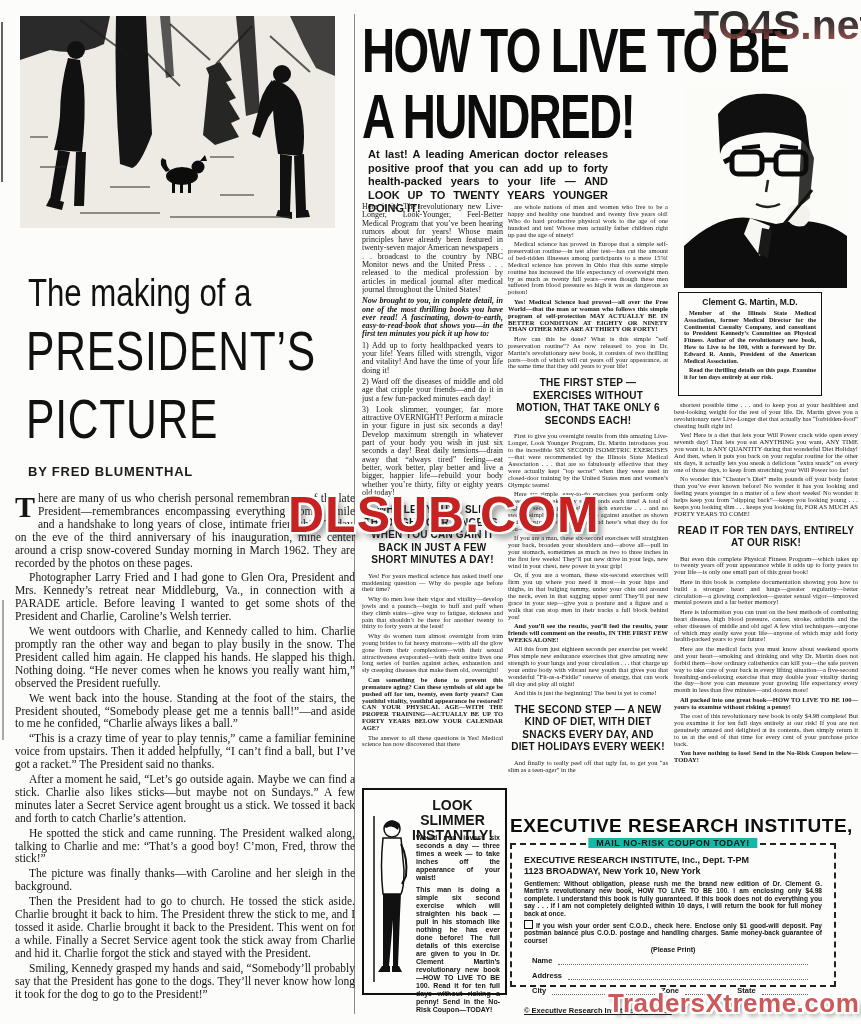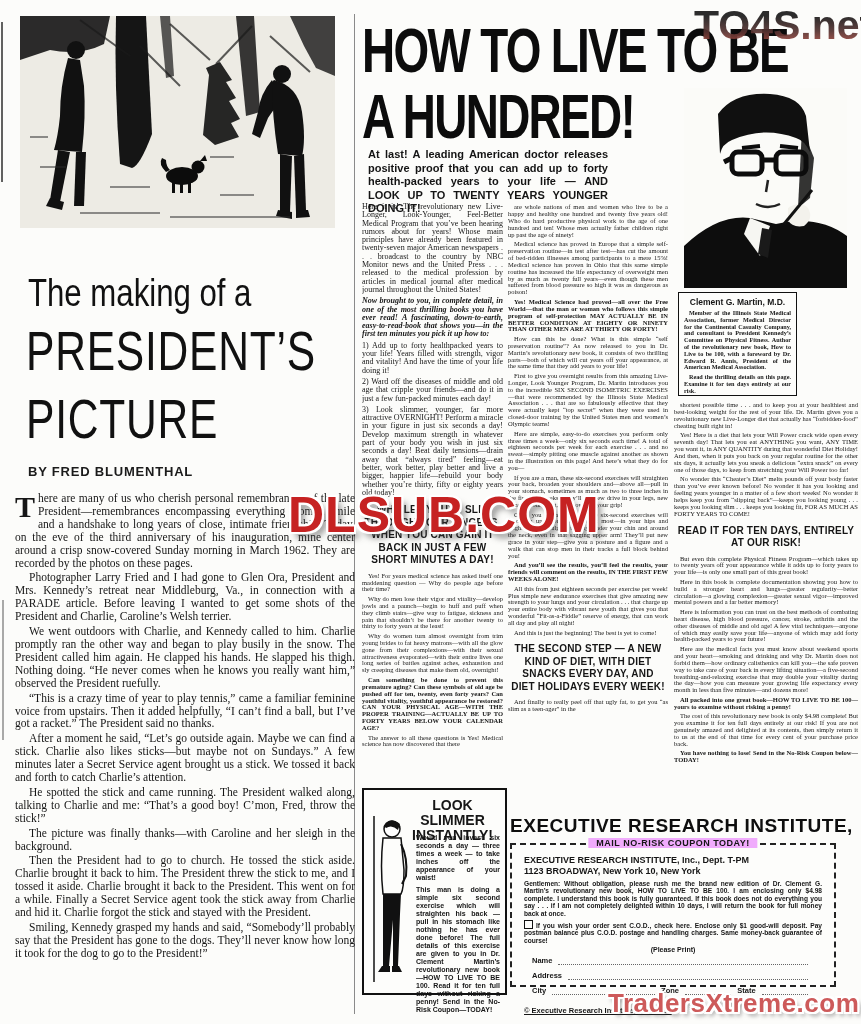--- a/index.html
+++ b/index.html
@@ -49,35 +49,35 @@
   .slimtitle{position:absolute;left:40px;top:8px;right:4px;font:bold 14px "Liberation Sans",sans-serif;
              text-align:center;line-height:15px;}
   .slimfig{position:absolute;left:4px;top:24px;width:44px;height:172px;}
   .slimtext{position:absolute;left:52px;top:44px;right:5px;font:bold 7px "Liberation Sans",sans-serif;
             line-height:8px;text-align:justify;}
   .slimtext p{margin:0 0 4px;}
   .col2{position:absolute;left:508px;top:204px;width:160px;height:614px;overflow:hidden;
         font-size:6.5px;line-height:6.9px;text-align:justify;}
   .col2 p{margin:0 0 2.5px;text-indent:6px;}
   .portrait{position:absolute;left:684px;top:88px;width:163px;height:200px;}
-  .biobox{position:absolute;left:678px;top:292px;width:119px;height:104px;border:1.5px solid #111;
+  .biobox{position:absolute;left:678px;top:292px;width:144px;height:104px;border:1.5px solid #111;
           background:#fdfdfb;padding:3px 5px;box-sizing:border-box;}
   .bioname{font:bold 8.5px "Liberation Sans",sans-serif;text-align:center;margin:1px 0 3px;}
   .biotext{font-size:6.2px;line-height:6.8px;font-weight:bold;text-align:justify;}
   .biotext p{margin:0 0 3px;text-indent:5px;}
   .col3{position:absolute;left:674px;top:402px;width:184px;height:412px;overflow:hidden;
         font-size:6.5px;line-height:6.9px;text-align:justify;}
   .col3 p{margin:0 0 2.5px;text-indent:6px;}
 
   
   .instname{position:absolute;left:505px;top:815px;width:353px;text-align:center;
             font:bold 19px "Liberation Sans",sans-serif;letter-spacing:.5px;color:#0e0e0e;}
   .coupon{position:absolute;left:510px;top:843px;width:326px;height:144px;border:2px dashed #222;
           background:#fdfdfb;box-sizing:border-box;padding:8px 12px 4px;}
-  .cbanner{position:absolute;top:-7px;left:50%;transform:translateX(-50%);background:#f0abfc;
+  .cbanner{position:absolute;top:-7px;left:50%;transform:translateX(-50%);background:#14b8a6;
            padding:0 8px;font:bold 9px "Liberation Sans",sans-serif;letter-spacing:.5px;white-space:nowrap;}
   .caddr1{font:bold 9px "Liberation Sans",sans-serif;margin:2px 0 1px;}
   .caddr2{font:bold 9px "Liberation Sans",sans-serif;margin:0 0 4px;}
   .cbody{font:bold 6.6px "Liberation Sans",sans-serif;line-height:7.4px;text-align:justify;margin:0 0 3px;}
   .ccod{font:bold 6.6px "Liberation Sans",sans-serif;line-height:7.4px;text-align:justify;margin:0 0 2px;}
   .cbox-ic{display:inline-block;width:7px;height:7px;border:1px solid #111;vertical-align:-1px;margin-right:3px;}
   .cprint{font:bold 7px "Liberation Sans",sans-serif;text-align:center;margin:1px 0 3px;}
   .crow{display:flex;align-items:center;font:bold 7.5px "Liberation Sans",sans-serif;margin:0 8px 6px;}
   .fline{flex:1;border-bottom:1px dotted #666;height:8px;margin:0 6px;}
   .fline.short{flex:.45;}
@@ -165,20 +165,21 @@
 
   <div class="t1">The making of a</div>
   <div class="t2">PRESIDENT’S</div>
   <div class="t3">PICTURE</div>
   <div class="byline">BY FRED BLUMENTHAL</div>
 
   <div class="article">
     <p class="first"><span class="dc">T</span><span>here are many of us who cherish personal remembrances of the late President—remembrances encompassing everything from a smile and a handshake to long years of close, intimate friendship. Today, on the eve of the third anniversary of his inauguration, mine center around a crisp snow-covered Sunday morning in March 1962. They are recorded by the photos on these pages.</span></p>
     <p>Photographer Larry Fried and I had gone to Glen Ora, President and Mrs. Kennedy’s retreat near Middleburg, Va., in connection with a PARADE article. Before leaving I wanted to get some shots of the President and Charlie, Caroline’s Welsh terrier.</p>
     <p>We went outdoors with Charlie, and Kennedy called to him. Charlie promptly ran the other way and began to play busily in the snow. The President called him again. He clapped his hands. He slapped his thigh. Nothing doing. “He never comes when he knows you really want him,” observed the President ruefully.</p>
+    <p>We went back into the house. Standing at the foot of the stairs, the President shouted, “Somebody please get me a tennis ball!”—and aside to me he confided, “Charlie always likes a ball.”</p>
     <p>“This is a crazy time of year to play tennis,” came a familiar feminine voice from upstairs. Then it added helpfully, “I can’t find a ball, but I’ve got a racket.” The President said no thanks.</p>
     <p>After a moment he said, “Let’s go outside again. Maybe we can find a stick. Charlie also likes sticks—but maybe not on Sundays.” A few minutes later a Secret Service agent brought us a stick. We tossed it back and forth to catch Charlie’s attention.</p>
     <p>He spotted the stick and came running. The President walked along, talking to Charlie and me: “That’s a good boy! C’mon, Fred, throw the stick!”</p>
     <p>The picture was finally thanks—with Caroline and her sleigh in the background.</p>
     <p>Then the President had to go to church. He tossed the stick aside. Charlie brought it back to him. The President threw the stick to me, and I tossed it aside. Charlie brought it back to the President. This went on for a while. Finally a Secret Service agent took the stick away from Charlie and hid it. Charlie forgot the stick and stayed with the President.</p>
     <p>Smiling, Kennedy grasped my hands and said, “Somebody’ll probably say that the President has gone to the dogs. They’ll never know how long it took for the dog to go to the President!”</p>
   </div>
 
   <div class="adh1">HOW TO LIVE TO BE</div>
   <div class="adh2">A HUNDRED!</div>
@@ -216,20 +217,21 @@
       <p>Would you invest six seconds a day — three times a week — to take inches off the appearance of your waist!</p>
       <p>This man is doing a simple six second exercise which will straighten his back — pull in his stomach like nothing he has ever done before! The full details of this exercise are given to you in Dr. Clement Martin’s revolutionary new book —HOW TO LIVE TO BE 100. Read it for ten full days without risking a penny! Send in the No-Risk Coupon—TODAY!</p>
     </div>
   </div>
 
   <div class="col2">
     <p>are whole nations of men and women who live to be a happy and healthy one hundred and twenty five years old! Who do hard productive physical work to the age of one hundred and ten! Whose men actually father children right up past the age of ninety!</p>
     <p>Medical science has proved in Europe that a simple self-preservation routine—in test after test—has cut the amount of bed-ridden illnesses among participants to a mere 15%! Medical science has proven in Ohio that this same simple routine has increased the life expectancy of overweight men by as much as twenty full years—even though these men suffered from blood pressure so high it was as dangerous as poison!</p>
     <p class="b">Yes! Medical Science had proved—all over the Free World—that the man or woman who follows this simple program of self-protection MAY ACTUALLY BE IN BETTER CONDITION AT EIGHTY OR NINETY THAN OTHER MEN ARE AT THIRTY OR FORTY!</p>
     <p>How can this be done? What is this simple “self preservation routine”? As now released to you in Dr. Martin’s revolutionary new book, it consists of two thrilling parts—both of which will cut years off your appearance, at the same time that they add years to your life!</p>
+    <div class="h">THE FIRST STEP — EXERCISES WITHOUT MOTION, THAT TAKE ONLY 6 SECONDS EACH!</div>
     <p>First to give you overnight results from this amazing Live-Longer, Look Younger Program, Dr. Martin introduces you to the incredible SIX SECOND ISOMETRIC EXERCISES—that were recommended by the Illinois State Medical Association . . . that are so fabulously effective that they were actually kept “top secret” when they were used in closed-door training by the United States men and women’s Olympic teams!</p>
     <p>Here are simple, easy-to-do exercises you perform only three times a week—only six seconds each time! A total of eighteen seconds per week for each exercise . . . and no sweat—simply pitting one muscle against another as shown in the illustration on this page! And here’s what they do for you—</p>
     <p>If you are a man, these six-second exercises will straighten your back, broaden your shoulders and—above all—pull in your stomach, sometimes as much as two to three inches in the first few weeks! They’ll put new drive in your legs, new wind in your chest, new power in your grip!</p>
     <p>Or, if you are a woman, these six-second exercises will firm you up where you need it most—in your hips and thighs, in that bulging tummy, under your chin and around the neck, even in that sagging upper arm! They’ll put new grace in your step—give you a posture and a figure and a walk that can stop men in their tracks a full block behind you!</p>
     <p class="b">And you’ll see the results, you’ll feel the results, your friends will comment on the results, IN THE FIRST FEW WEEKS ALONE!</p>
     <p>All this from just eighteen seconds per exercise per week! Plus simple new endurance exercises that give amazing new strength to your lungs and your circulation . . . that charge up your entire body with vibrant new youth that gives you that wonderful “Fit-as-a-Fiddle” reserve of energy, that can work all day and play all night!</p>
     <p>And this is just the beginning! The best is yet to come!</p>
     <div class="h">THE SECOND STEP — A NEW KIND OF DIET, WITH DIET SNACKS EVERY DAY, AND DIET HOLIDAYS EVERY WEEK!</div>
     <p>And finally to really peel off that ugly fat, to get you “as slim as a teen-ager” in the</p>
   </div>

